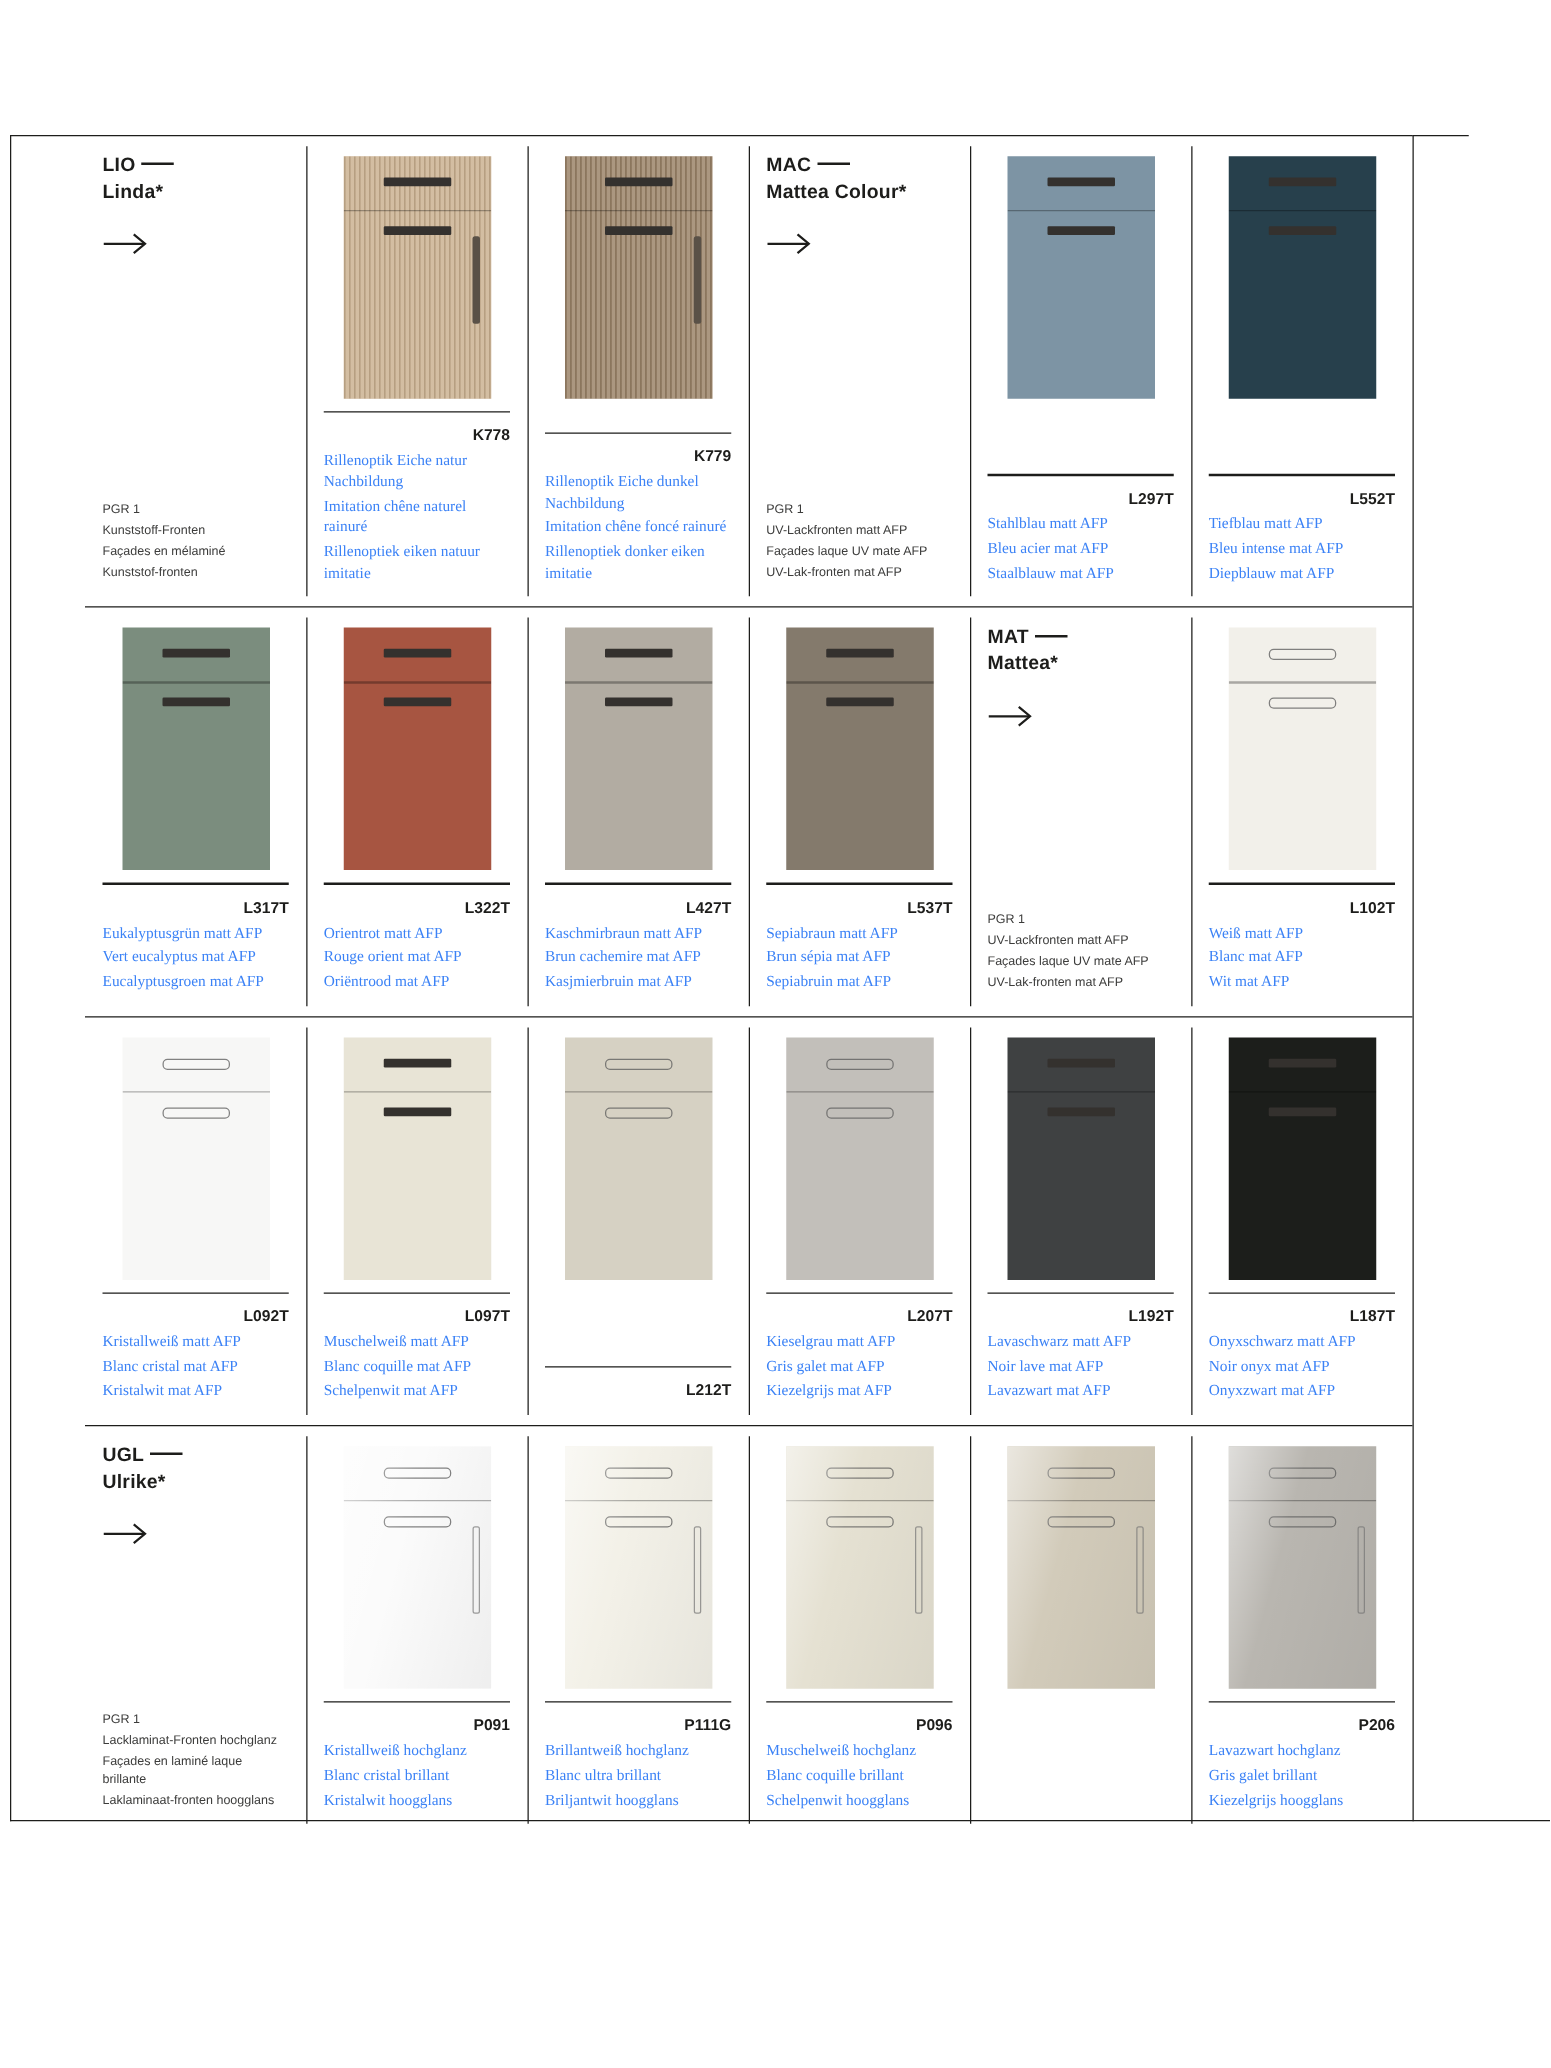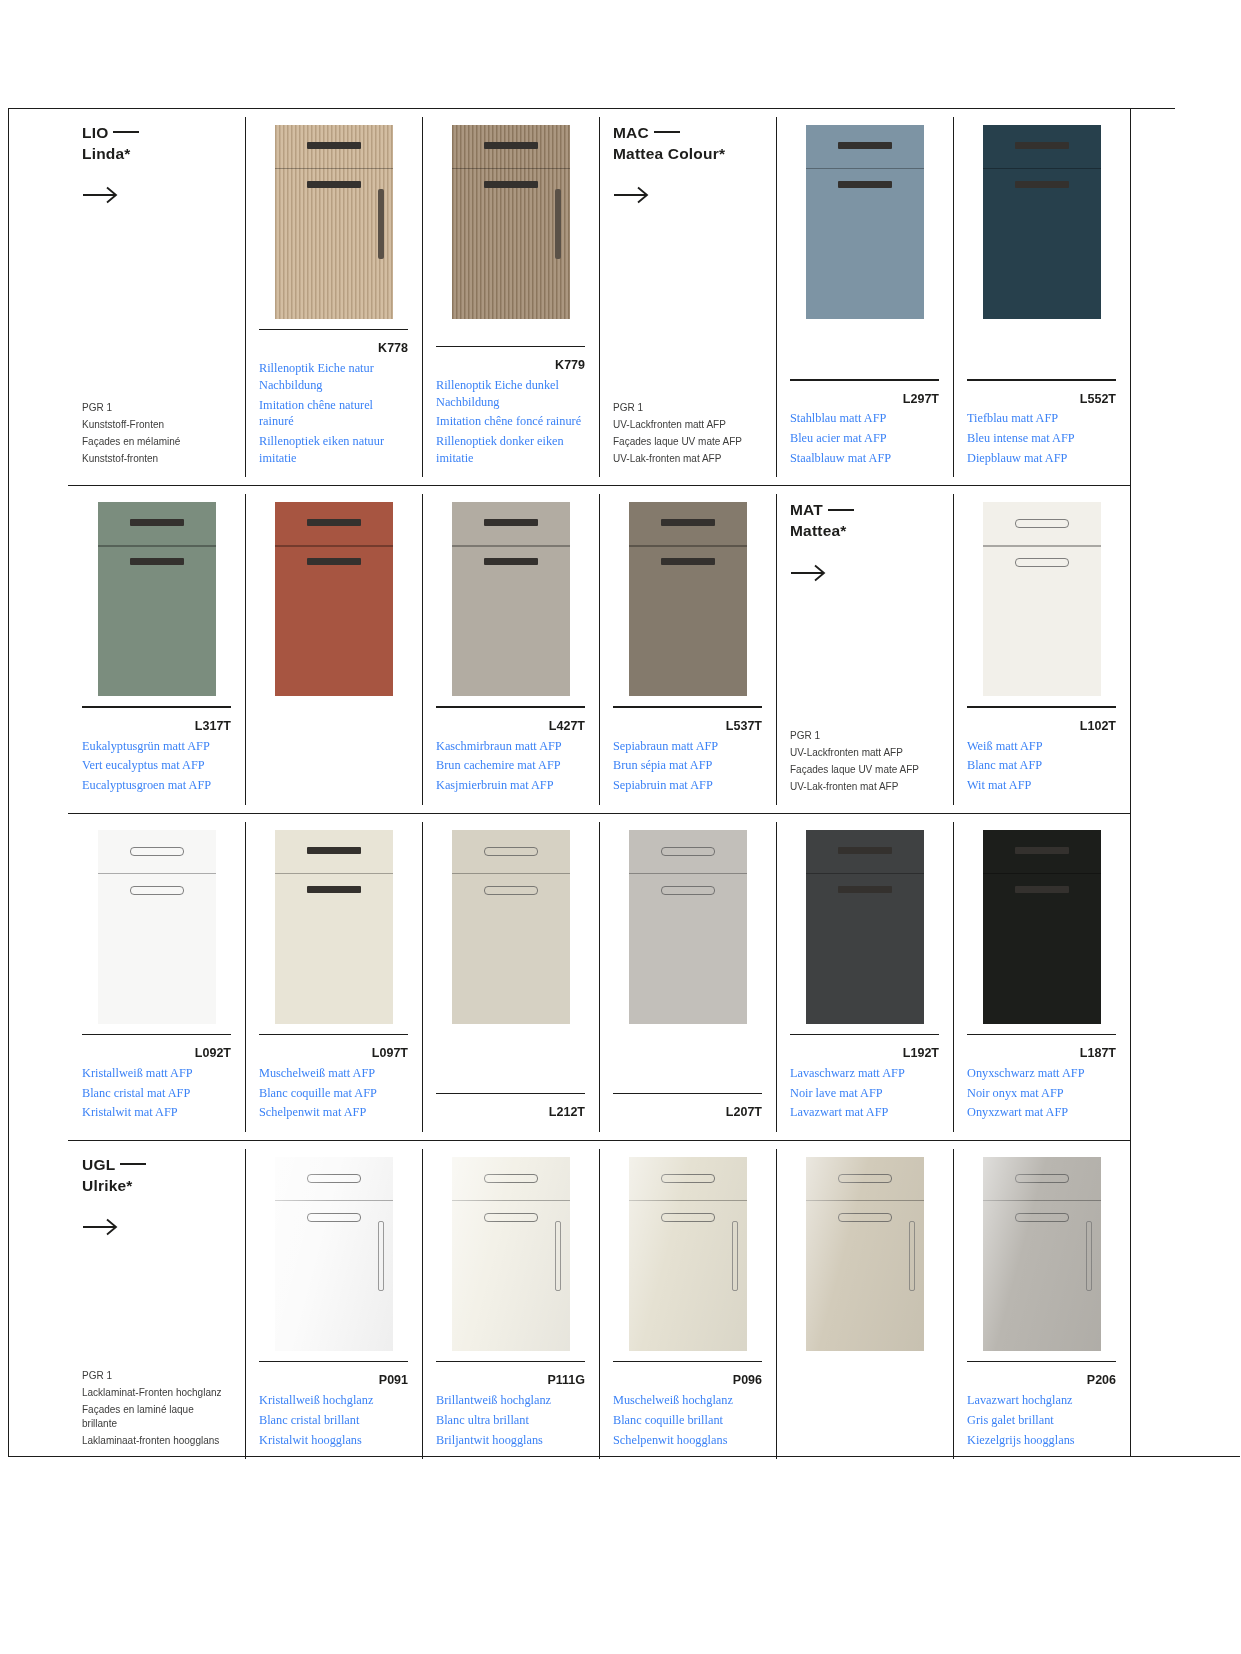--- a/index.html
+++ b/index.html
@@ -195,20 +195,29 @@
           </div>
         </div>
         <div class="cell">
           <div class="swatch-wrap">
             <div class="swatch" style="background:#a75541">
               <div class="drawer-line"></div>
               <div class="grip top dark"></div>
               <div class="grip mid dark"></div>
             </div>
           </div>
+          <div class="label-top">
+            <div class="rule"></div>
+            <div class="code">L322T</div>
+            <div class="desc">
+              <p>Orientrot matt AFP</p>
+              <p>Rouge orient mat AFP</p>
+              <p>Oriëntrood mat AFP</p>
+            </div>
+          </div>
         </div>
         <div class="cell">
           <div class="swatch-wrap">
             <div class="swatch" style="background:#b2aca2">
               <div class="drawer-line"></div>
               <div class="grip top dark"></div>
               <div class="grip mid dark"></div>
             </div>
           </div>
           <div class="label-top">
@@ -326,20 +335,25 @@
           <div class="swatch-wrap">
             <div class="swatch" style="background:#c2bfba">
               <div class="drawer-line"></div>
               <div class="grip top outline"></div>
               <div class="grip mid outline"></div>
             </div>
           </div>
           <div class="label-top">
             <div class="rule"></div>
             <div class="code">L207T</div>
+            <div class="desc">
+              <p>Kieselgrau matt AFP</p>
+              <p>Gris galet mat AFP</p>
+              <p>Kiezelgrijs mat AFP</p>
+            </div>
           </div>
         </div>
         <div class="cell">
           <div class="swatch-wrap">
             <div class="swatch" style="background:#3f4142">
               <div class="drawer-line"></div>
               <div class="grip top dark"></div>
               <div class="grip mid dark"></div>
             </div>
           </div>

